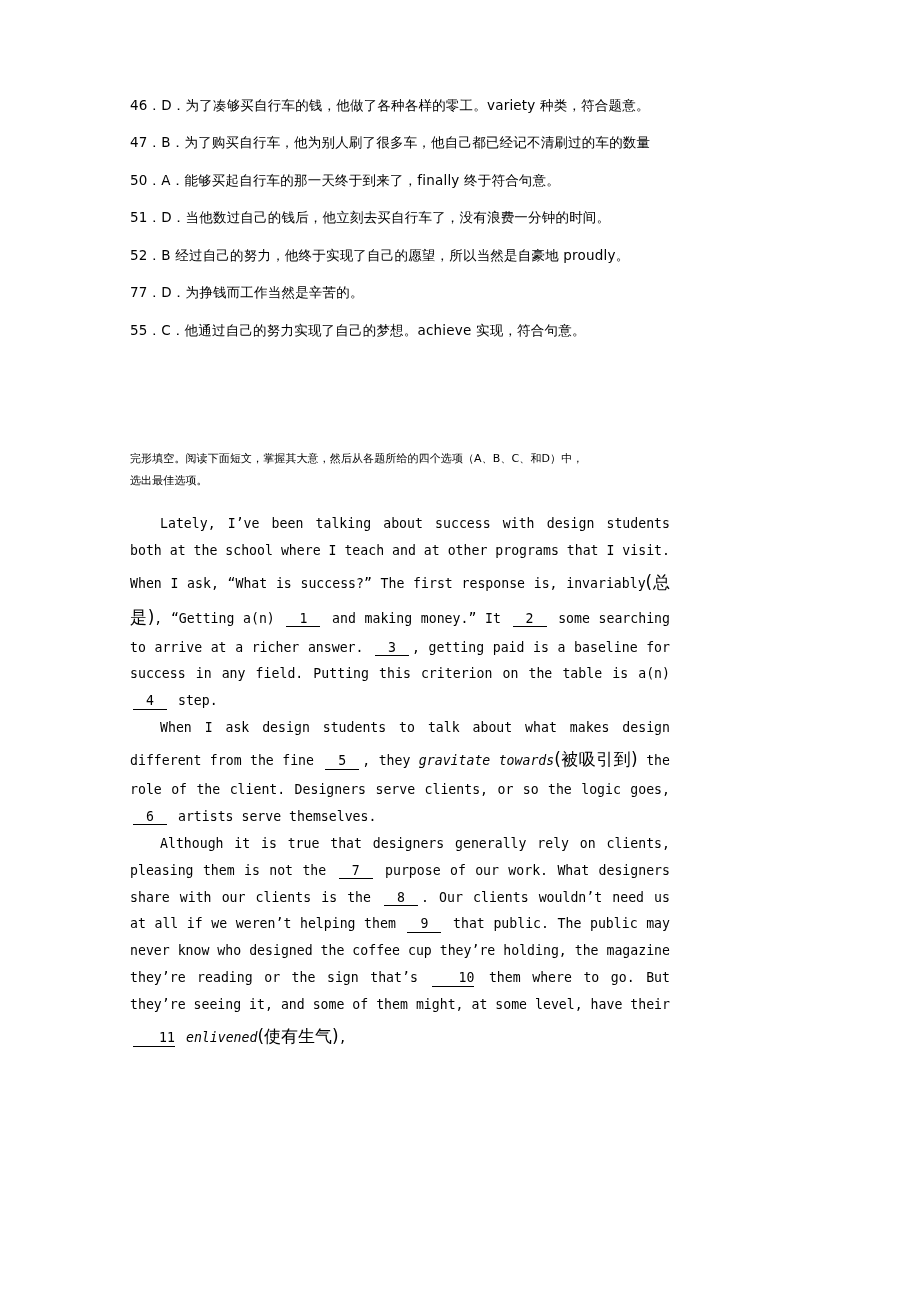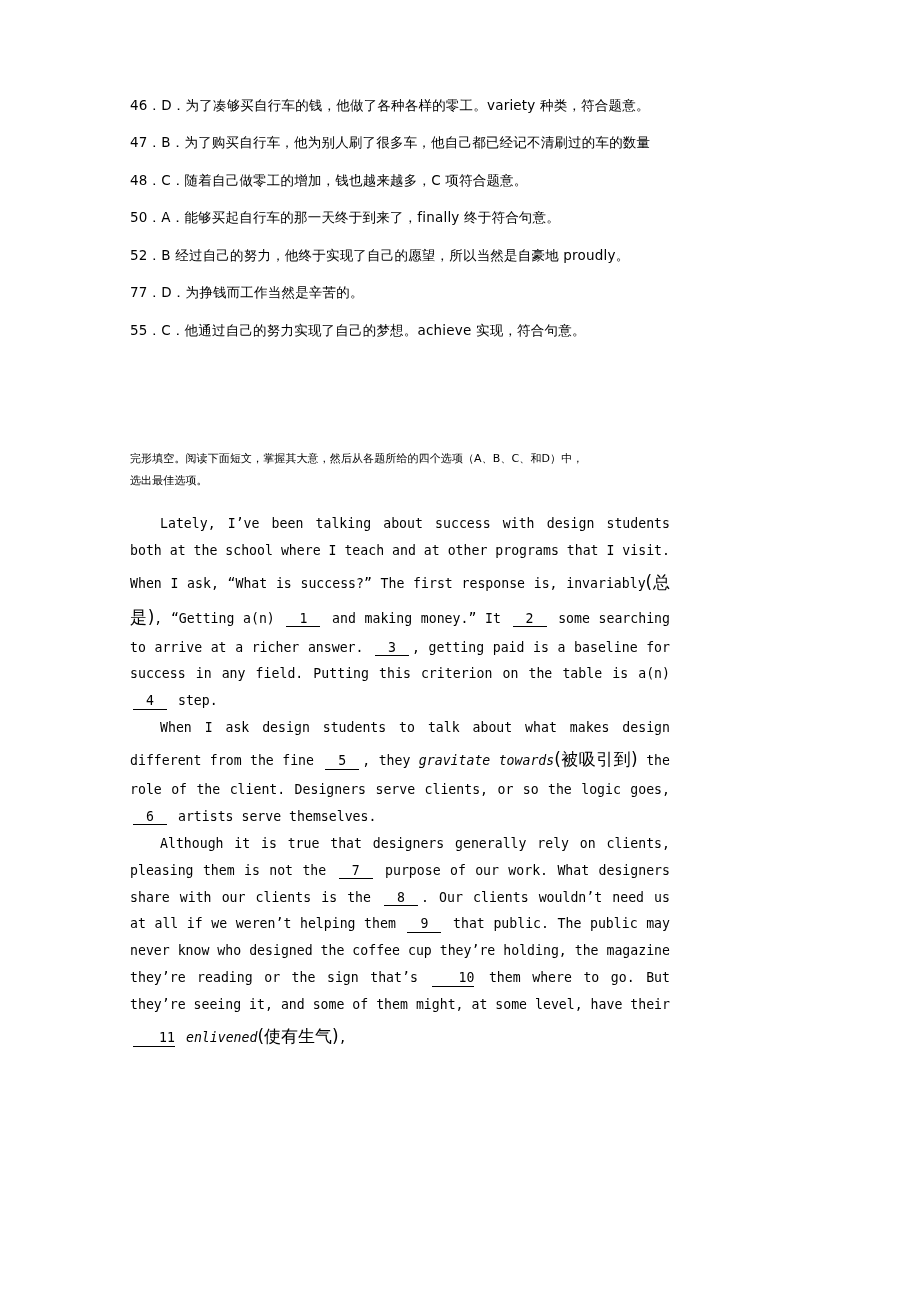--- a/index.html
+++ b/index.html
@@ -82,22 +82,22 @@
   .cn { font-family: "DejaVu Sans", sans-serif; font-size: 17px; }
 </style>
 </head>
 <body>
 
 <div class="page">
 
   <section class="answers">
     <p class="answer-line">46．D．为了凑够买自行车的钱，他做了各种各样的零工。variety 种类，符合题意。</p>
     <p class="answer-line">47．B．为了购买自行车，他为别人刷了很多车，他自己都已经记不清刷过的车的数量</p>
-    <p class="answer-line">48．C．随着自己做零工的增加，钱也越来越多，C 项符合题意。</p>
     <p class="answer-line">50．A．能够买起自行车的那一天终于到来了，finally 终于符合句意。</p>
+    <p class="answer-line">51．D．当他数过自己的钱后，他立刻去买自行车了，没有浪费一分钟的时间。</p>
     <p class="answer-line">52．B 经过自己的努力，他终于实现了自己的愿望，所以当然是自豪地 proudly。</p>
     <p class="answer-line">77．D．为挣钱而工作当然是辛苦的。</p>
     <p class="answer-line">55．C．他通过自己的努力实现了自己的梦想。achieve 实现，符合句意。</p>
   </section>
 
   <section class="cloze-instruction">
     <div>完形填空。阅读下面短文，掌握其大意，然后从各题所给的四个选项（A、B、C、和D）中，</div>
     <div>选出最佳选项。</div>
   </section>
 

